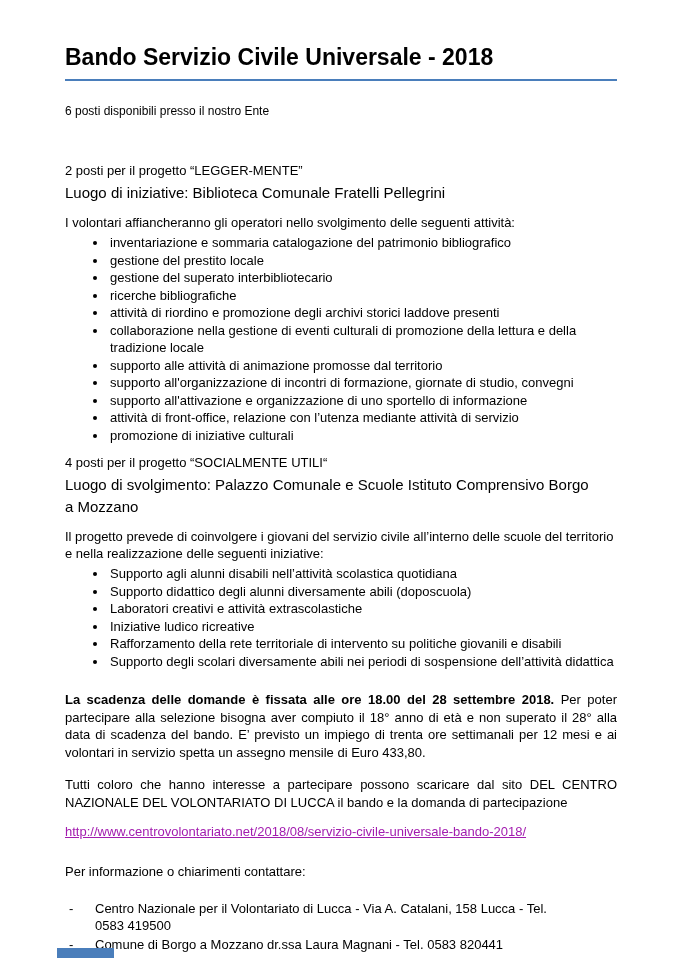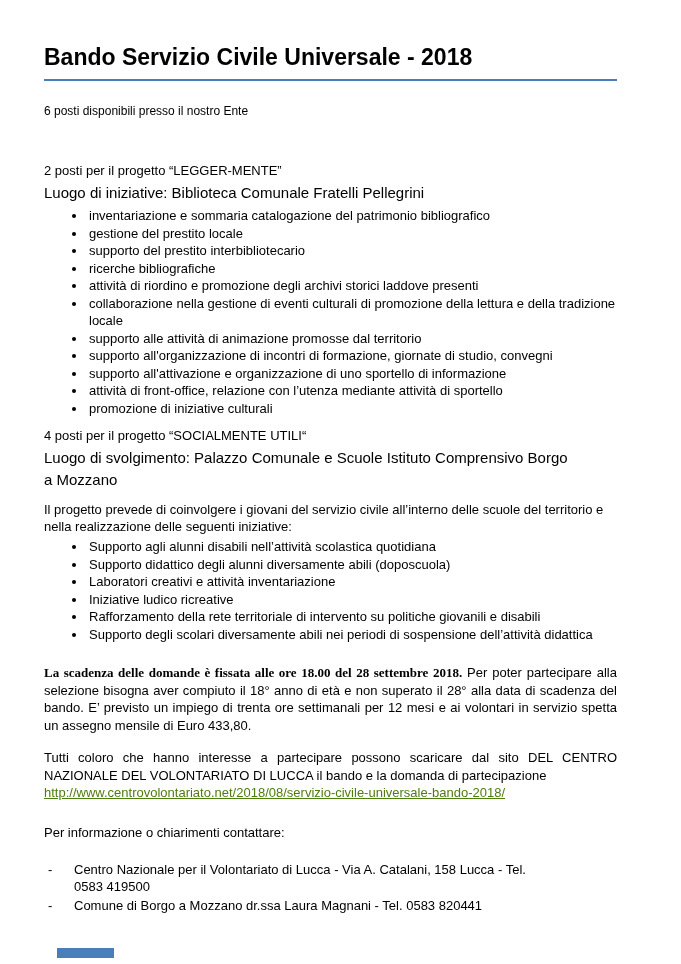--- a/index.html
+++ b/index.html
@@ -1,21 +1,21 @@
 <!DOCTYPE html>
 <html><head>
 <meta charset="utf-8">
 <style>
   html,body { margin:0; padding:0; background:#ffffff; }
   .page {
     position:relative;
     width:681px; height:964px;
     background:#ffffff;
     box-sizing:border-box;
-    padding:44px 64px 0 44px;
+    padding:44px 64px 0 65px;
     font-family:"Liberation Sans", sans-serif;
     color:#000000;
     overflow:hidden;
   }
   .doc-title {
     font-size:23px;
     font-weight:bold;
     margin:0;
     line-height:26px;
   }
@@ -54,32 +54,33 @@
     font-size:13px;
     line-height:17.5px;
   }
   ul.bullets li { padding-left:2px; }
   .deadline-para {
     font-size:13px;
     line-height:17.5px;
     text-align:justify;
     margin-top:21px;
   }
-  .deadline-para b { font-weight:bold;font-family:Liberation Serif, serif; }
+  .deadline-para b { font-weight:bold; }
   .download-para {
     font-size:13px;
     line-height:17.5px;
     text-align:justify;
     margin-top:15px;
   }
   .doc-link {
     display:inline-block;
-    color:#4d7c0f;
+    color:#a21caf;
     font-size:13px;
     line-height:17.5px;
+    margin-top:12px;
   }
   .contacts-intro {
     font-size:13px;
     line-height:17px;
     margin-top:22px;
   }
   ul.contacts {
     list-style:none;
     margin:20px 0 0 0;
     padding-left:30px;
@@ -111,43 +112,44 @@
 
 <div class="page">
 
   <h1 class="doc-title">Bando Servizio Civile Universale - 2018</h1>
   <div class="title-rule"></div>
   <div class="doc-subtitle">6 posti disponibili presso il nostro Ente</div>
 
   <div class="section section-1">
     <p class="section-heading">2 posti per il progetto “LEGGER-MENTE”</p>
     <p class="section-location">Luogo di iniziative: Biblioteca Comunale Fratelli Pellegrini</p>
+    <p class="section-intro">I volontari affiancheranno gli operatori nello svolgimento delle seguenti attività:</p>
     <ul class="bullets">
       <li>inventariazione e sommaria catalogazione del patrimonio bibliografico</li>
       <li>gestione del prestito locale</li>
-      <li>supporto del prestito interbibliotecario</li>
+      <li>gestione del superato interbibliotecario</li>
       <li>ricerche bibliografiche</li>
       <li>attività di riordino e promozione degli archivi storici laddove presenti</li>
       <li>collaborazione nella gestione di eventi culturali di promozione della lettura e della tradizione locale</li>
       <li>supporto alle attività di animazione promosse dal territorio</li>
       <li>supporto all'organizzazione di incontri di formazione, giornate di studio, convegni</li>
       <li>supporto all'attivazione e organizzazione di uno sportello di informazione</li>
-      <li>attività di front-office, relazione con l’utenza mediante attività di sportello</li>
+      <li>attività di front-office, relazione con l’utenza mediante attività di servizio</li>
       <li>promozione di iniziative culturali</li>
     </ul>
   </div>
 
   <div class="section section-2">
     <p class="section-heading">4 posti per il progetto “SOCIALMENTE UTILI“</p>
     <p class="section-location">Luogo di svolgimento: Palazzo Comunale e Scuole Istituto Comprensivo Borgo a Mozzano</p>
     <p class="section-intro">Il progetto prevede di coinvolgere i giovani del servizio civile all’interno delle scuole del territorio e nella realizzazione delle seguenti iniziative:</p>
     <ul class="bullets">
       <li>Supporto agli alunni disabili nell’attività scolastica quotidiana</li>
       <li>Supporto didattico degli alunni diversamente abili (doposcuola)</li>
-      <li>Laboratori creativi e attività inventariazione</li>
+      <li>Laboratori creativi e attività extrascolastiche</li>
       <li>Iniziative ludico ricreative</li>
       <li>Rafforzamento della rete territoriale di intervento su politiche giovanili e disabili</li>
       <li>Supporto degli scolari diversamente abili nei periodi di sospensione dell’attività didattica</li>
     </ul>
   </div>
 
   <p class="deadline-para"><b>La scadenza delle domande è fissata alle ore 18.00 del 28 settembre 2018.</b><span> Per poter partecipare alla selezione bisogna aver compiuto il 18° anno di età e non superato il 28° alla data di scadenza del bando. E’ previsto un impiego di trenta ore settimanali per 12 mesi e ai volontari in servizio spetta un assegno mensile di Euro 433,80.</span></p>
 
   <p class="download-para"><span>Tutti coloro che hanno interesse a  partecipare possono scaricare dal sito DEL CENTRO NAZIONALE DEL VOLONTARIATO DI LUCCA  il bando e la domanda di partecipazione</span><br>
   <a href="#" class="doc-link">http://www.centrovolontariato.net/2018/08/servizio-civile-universale-bando-2018/</a></p>

